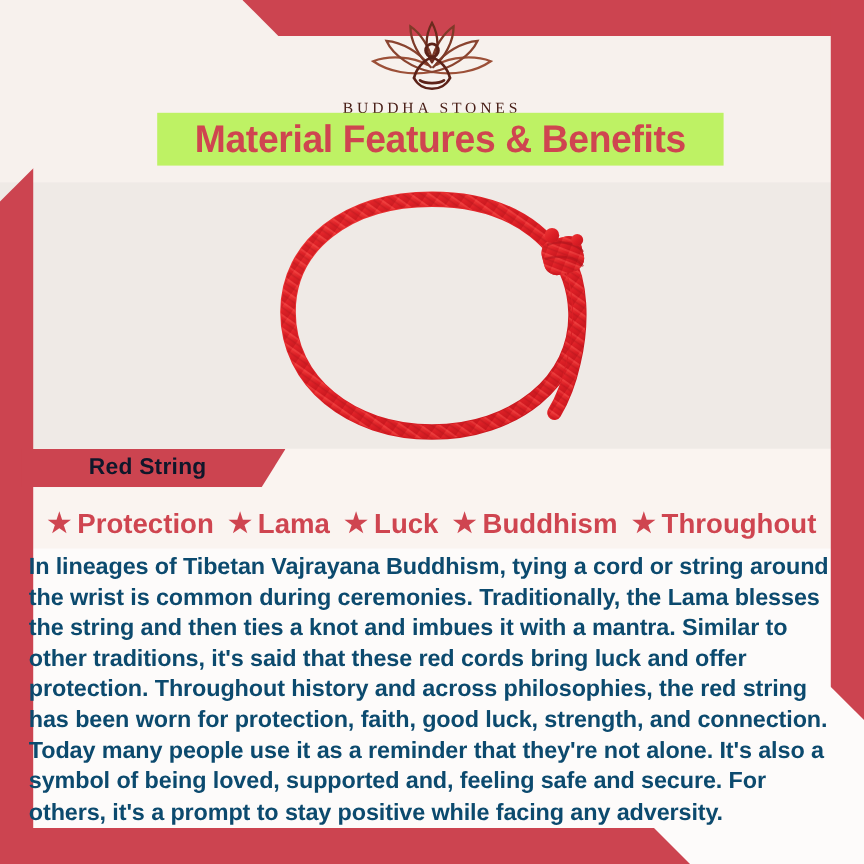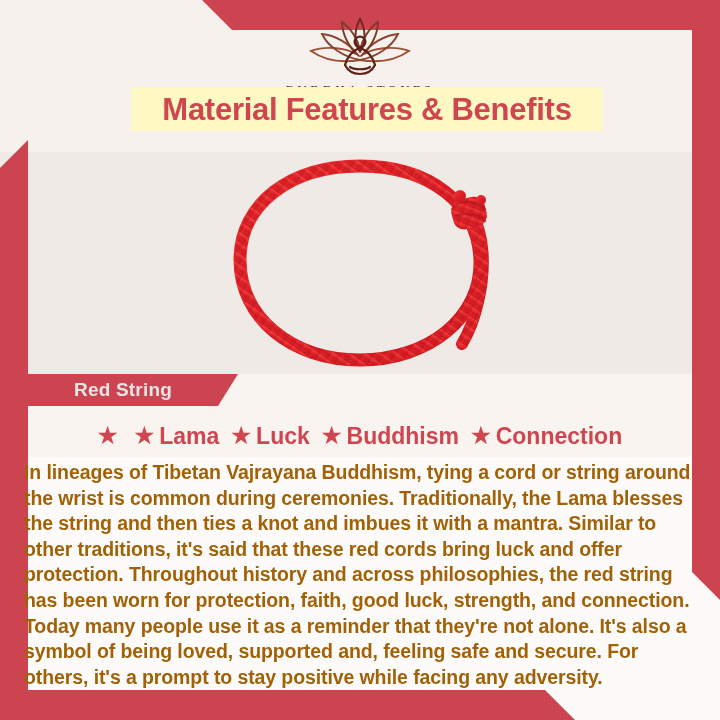--- a/index.html
+++ b/index.html
@@ -91,23 +91,23 @@
     font-family: "Liberation Serif", serif;
     font-size: 13px;
     letter-spacing: 3.2px;
     color: #4a2018;
     font-weight: 400;
   }
 
   
   .title-banner {
     position: absolute;
-    left: 131px; top: 87px;
+    left: 131px; top: 94px;
     width: 472px; height: 44px;
-    background: #fef9c3;
+    background: #bef264;
     display: flex;
     align-items: center;
     justify-content: center;
   }
   .title-text {
     font-family: "Liberation Sans Narrow", "Liberation Sans", sans-serif;
     font-size: 32px;
     font-weight: bold;
     color: #cf4550;
     letter-spacing: -0.3px;
@@ -126,21 +126,21 @@
   .ribbon {
     position: absolute;
     left: 18px; top: 374px;
     width: 220px; height: 32px;
     background: #cc4450;
     clip-path: polygon(0 0, 220px 0, 200px 32px, 0 32px);
     display: flex;
     align-items: center;
   }
   .ribbon-text {
-    color: #e5e5e5;
+    color: #0f172a;
     font-size: 19px;
     font-weight: bold;
     margin-left: 56px;
     letter-spacing: 0.2px;
     font-family: "Liberation Sans", sans-serif;
   }
 
   
   .benefits {
     position: absolute;
@@ -169,21 +169,21 @@
 
   
   .body-text {
     position: absolute;
     left: 24px; top: 460px;
     width: 668px;
     font-family: "Liberation Sans Narrow", "Liberation Sans", sans-serif;
     font-size: 19.5px;
     font-weight: bold;
     line-height: 25.6px;
-    color: #a16207;
+    color: #0c4a6e;
     letter-spacing: -0.1px;
     text-align: left;
   }
 </style>
 </head>
 <body>
 
 <div id="poster">
 
   <div class="band-top"></div>
@@ -269,34 +269,35 @@
     </svg>
   </div>
 
   <div class="ribbon">
     <span class="ribbon-text">Red String</span>
   </div>
 
   <div class="benefits">
     <div class="benefit">
       <span class="star">★</span>
+      <span>Protection</span>
     </div>
     <div class="benefit">
       <span class="star">★</span>
       <span>Lama</span>
     </div>
     <div class="benefit">
       <span class="star">★</span>
       <span>Luck</span>
     </div>
     <div class="benefit">
       <span class="star">★</span>
       <span>Buddhism</span>
     </div>
     <div class="benefit">
       <span class="star">★</span>
-      <span>Connection</span>
+      <span>Throughout</span>
     </div>
   </div>
 
   <div class="body-text">In lineages of Tibetan Vajrayana Buddhism, tying a cord or string around the wrist is common during ceremonies. Traditionally, the Lama blesses the string and then ties a knot and imbues it with a mantra. Similar to other traditions, it's said that these red cords bring luck and offer protection. Throughout history and across philosophies, the red string has been worn for protection, faith, good luck, strength, and connection. Today many people use it as a reminder that they're not alone. It's also a symbol of being loved, supported and, feeling safe and secure. For others, it's a prompt to stay positive while facing any adversity.</div>
 
 </div>
 
 </body></html>

